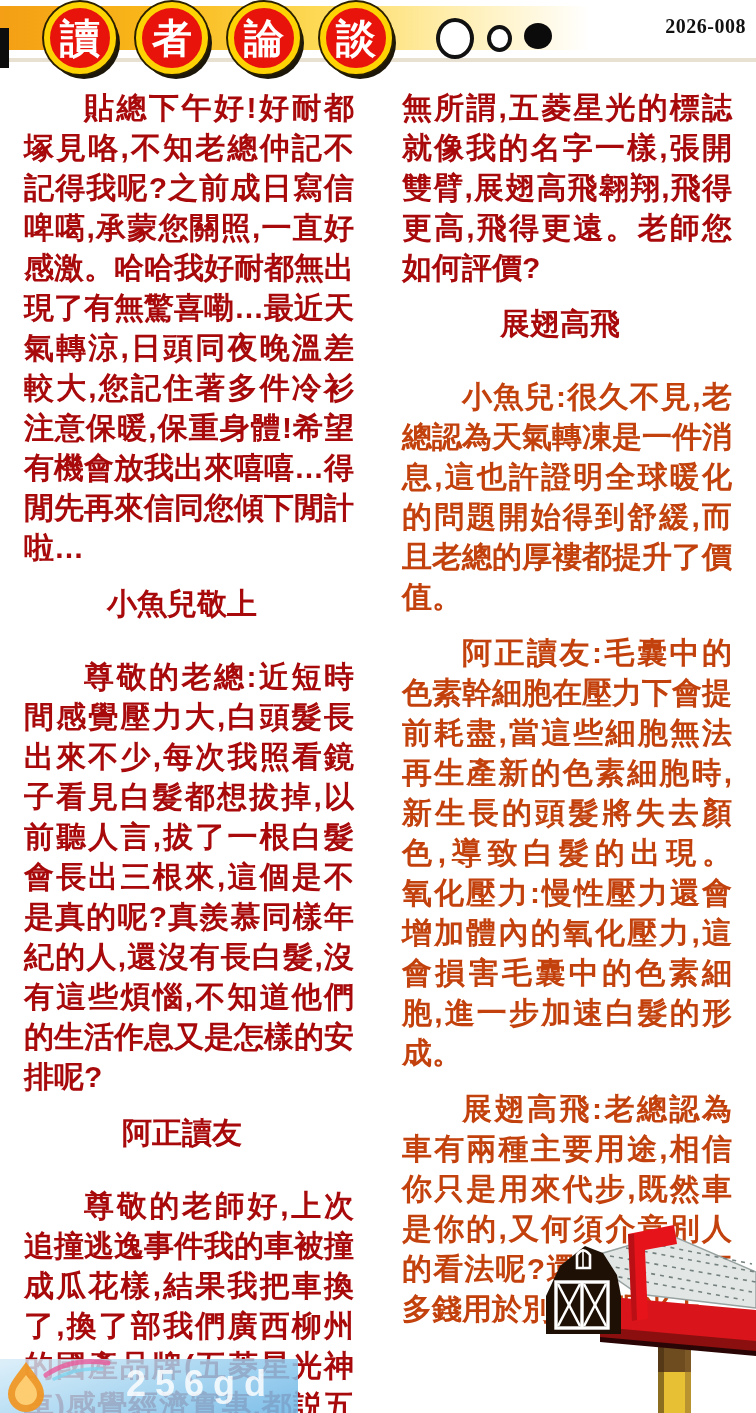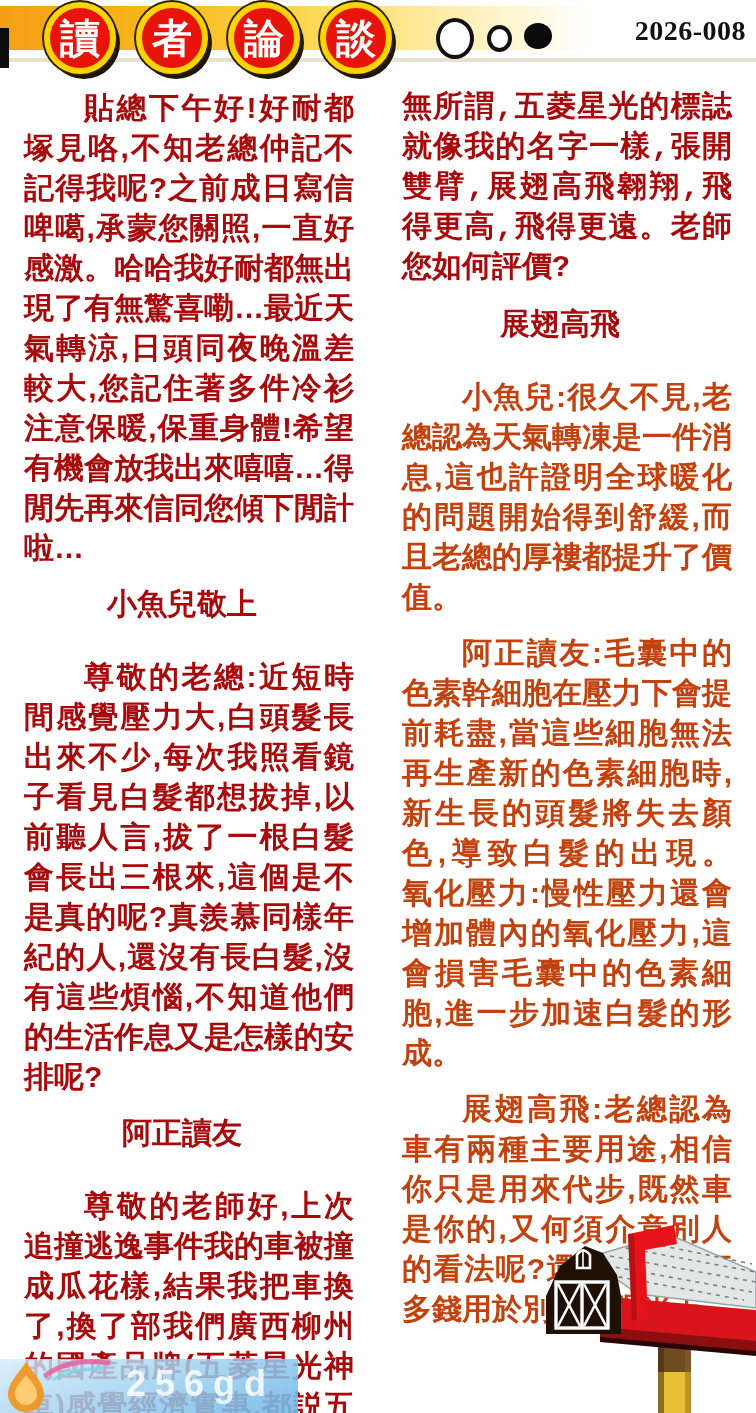--- a/index.html
+++ b/index.html
@@ -15,30 +15,30 @@
            background:#e8140c;border:6px solid #fed304;
            box-shadow:0 0 0 2px #2a2000,4px 5px 0 0 #1c1708;
            display:flex;align-items:center;justify-content:center;}
   .c1{left:44px}.c2{left:136px}.c3{left:228px}.c4{left:320px}
   .mcircle span{color:#fff;font-size:40px;font-weight:900;line-height:1;}
   .dot{position:absolute;border-radius:50%;}
   .dot-large{left:436px;top:18px;width:30px;height:33px;border:4px solid #111;background:#fff;}
   .dot-small{left:487px;top:25px;width:17px;height:19px;border:4px solid #111;background:#fff;}
   .dot-filled{left:524px;top:23px;width:28px;height:26px;background:#0b0b0b;}
   .issue{position:absolute;top:15px;right:10px;font-family:"Liberation Serif",serif;
-         font-size:28px;font-weight:700;color:#111;letter-spacing:.5px;}
+         font-size:20px;font-weight:700;color:#111;letter-spacing:.5px;}
 
   
   .col{position:absolute;top:72px;width:362px;font-size:30px;line-height:40px;
        text-align:justify;text-justify:inter-ideograph;word-break:break-all;
        color:#a80a0c;font-weight:600;z-index:1;}
   .col-left{left:8px}
   .col-right{left:386px}
   .col p{margin:16px;text-indent:2em;}
-  p.no-indent{text-indent:0;font-family:Liberation Mono, monospace;}
+  p.no-indent{text-indent:0;}
   p.sig{text-align:center;text-indent:0;padding-right:14px;margin-bottom:33px;}
   p.black{color:#c2410c;}
   .mb33{margin-bottom:33px;}
   .mb-spacer{float:right;width:214px;height:196px;margin-left:4px;}
 
   
   .mailbox{position:absolute;left:540px;top:1222px;width:216px;height:191px;z-index:2;}
 
   
   .watermark{position:absolute;left:0;top:1359px;width:298px;height:56px;z-index:5;

